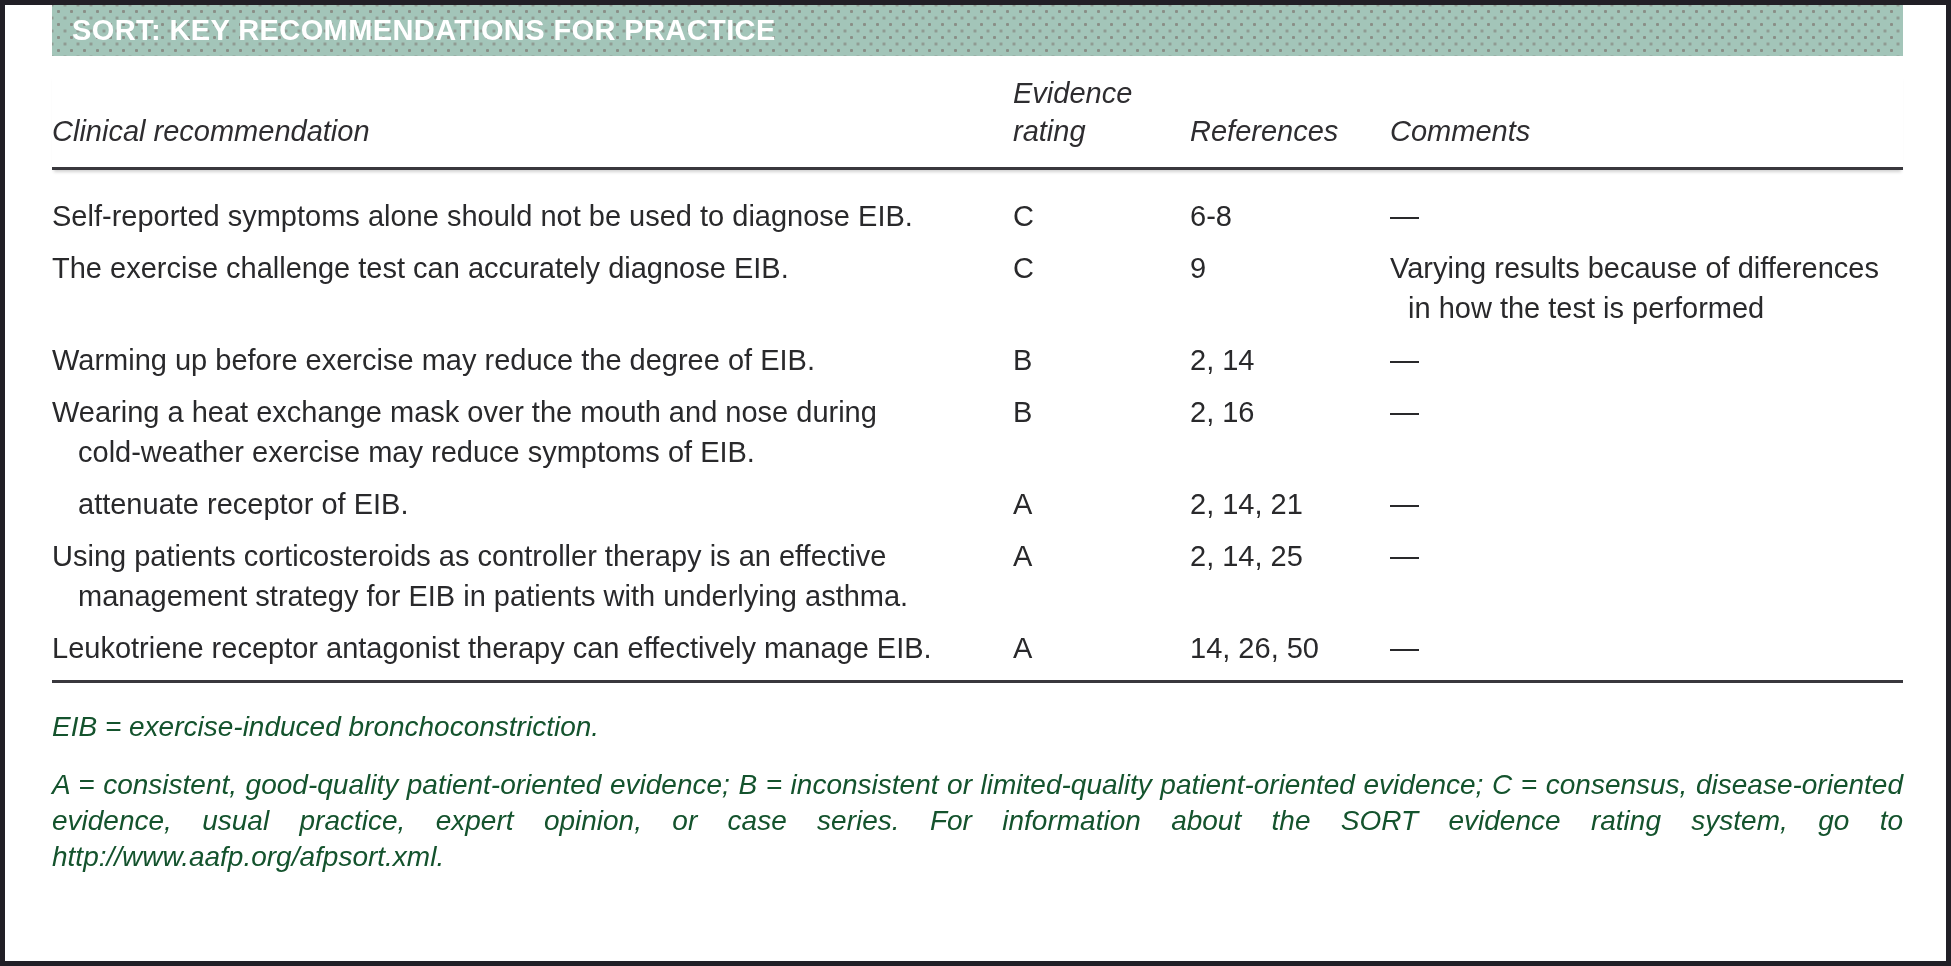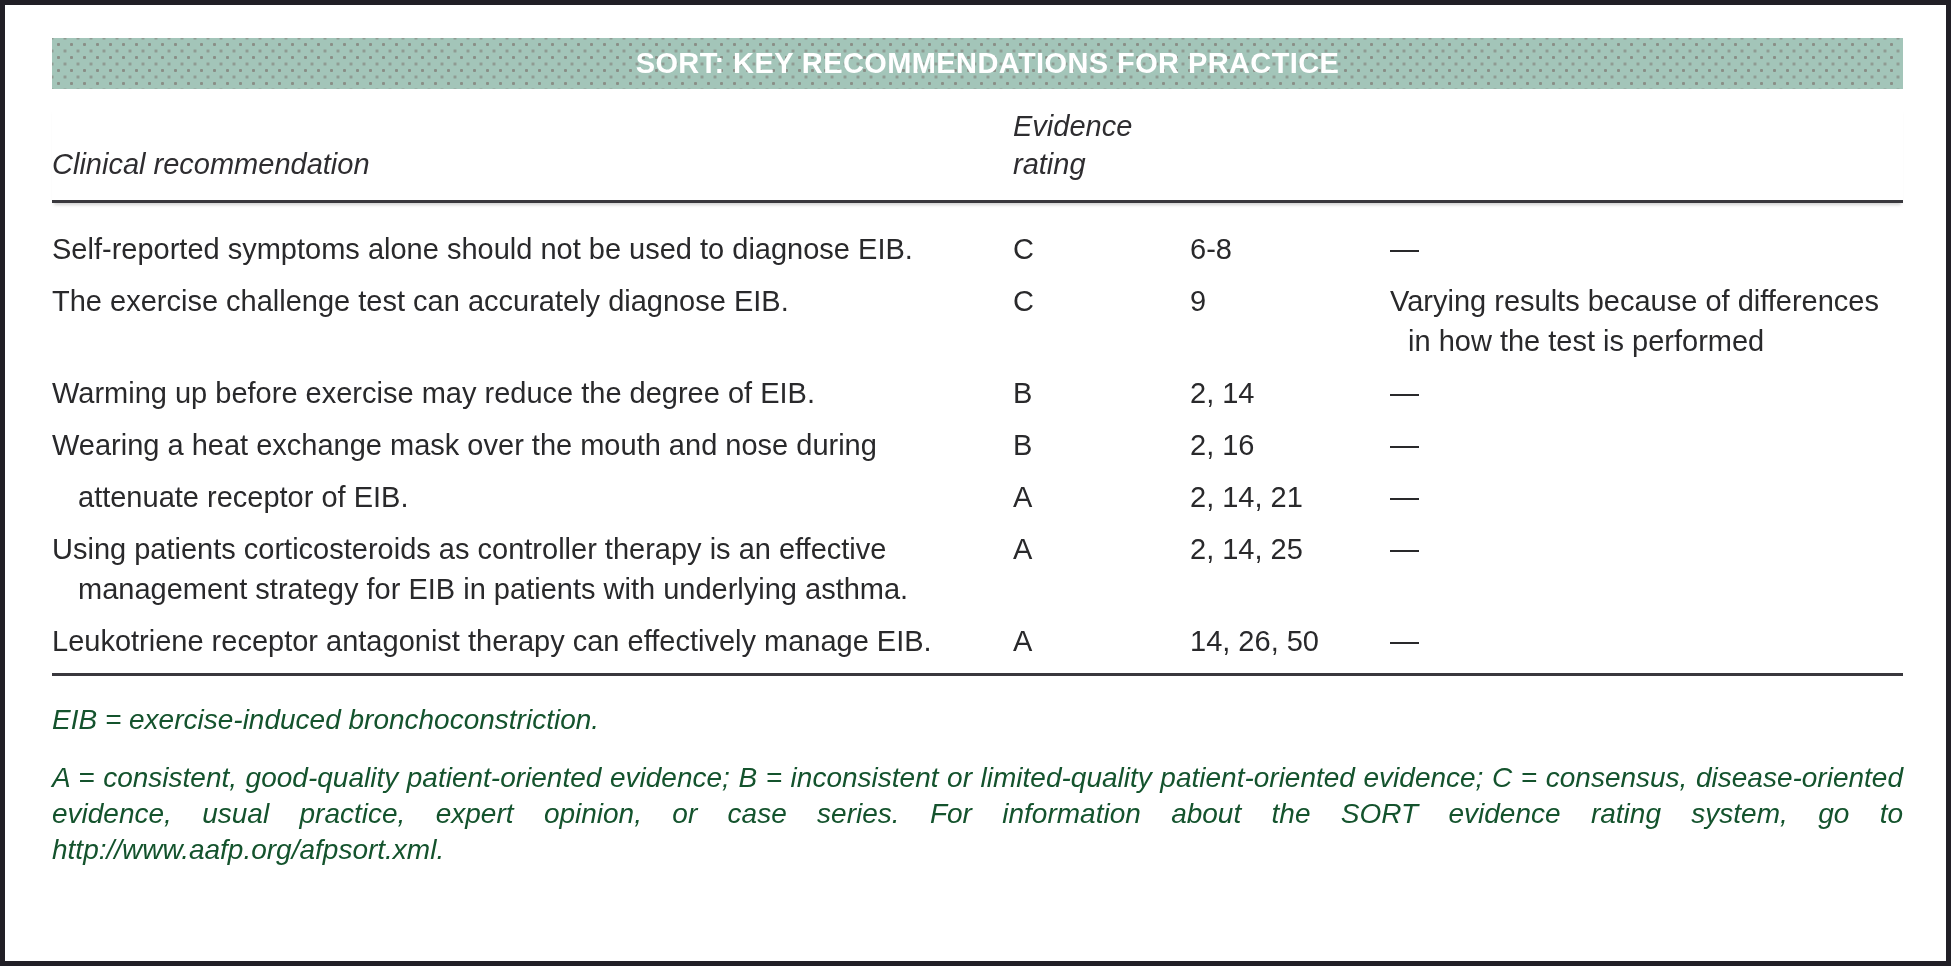--- a/index.html
+++ b/index.html
@@ -13,32 +13,30 @@
     width: 1951px; height: 966px;
     border: 5px solid #211f26;
     background: #ffffff;
     position: relative;
   }
   .content {
     margin: 0 43px 0 47px;
   }
   
   .title-bar {
-    margin-top: 33px;
     height: 51px;
     display: flex;
     align-items: center;
     padding-left: 20px;
     background-color: #a3c5b9;
     background-image:
       radial-gradient(circle, rgba(116, 98, 94, 0.55) 1.3px, transparent 1.8px),
       radial-gradient(circle, rgba(116, 98, 94, 0.45) 1.3px, transparent 1.8px);
     background-size: 13px 13px, 13px 13px;
     background-position: 0 0, 6.5px 6.5px;
-    justify-content: center;
   }
   .title {
     color: #ffffff;
     font-size: 29px;
     font-weight: 700;
     letter-spacing: 0.4px;
   }
   
   .thead, .t-row {
     display: grid;
@@ -91,20 +89,22 @@
   <div class="content">
 
     <div class="title-bar">
       <span class="title">SORT: KEY RECOMMENDATIONS FOR PRACTICE</span>
     </div>
 
     <div>
       <div class="thead">
         <div class="cell col-rec">Clinical recommendation</div>
         <div class="cell col-rating">Evidence rating</div>
+        <div class="cell col-refs">References</div>
+        <div class="cell col-comments">Comments</div>
       </div>
       <div class="tbody" id="rows">
           <div class="t-row">
             <div class="cell col-rec">
               <div class="line">Self-reported symptoms alone should not be used to diagnose EIB.</div>
             </div>
             <div class="cell col-rating">C</div>
             <div class="cell col-refs">6-8</div>
             <div class="cell col-comments">
               <div class="line">—</div>
@@ -127,20 +127,21 @@
             </div>
             <div class="cell col-rating">B</div>
             <div class="cell col-refs">2, 14</div>
             <div class="cell col-comments">
               <div class="line">—</div>
             </div>
           </div>
           <div class="t-row">
             <div class="cell col-rec">
               <div class="line">Wearing a heat exchange mask over the mouth and nose during</div>
+              <div class="line cont">cold-weather exercise may reduce symptoms of EIB.</div>
             </div>
             <div class="cell col-rating">B</div>
             <div class="cell col-refs">2, 16</div>
             <div class="cell col-comments">
               <div class="line">—</div>
             </div>
           </div>
           <div class="t-row">
             <div class="cell col-rec">
               <div class="line cont">attenuate receptor of EIB.</div>

